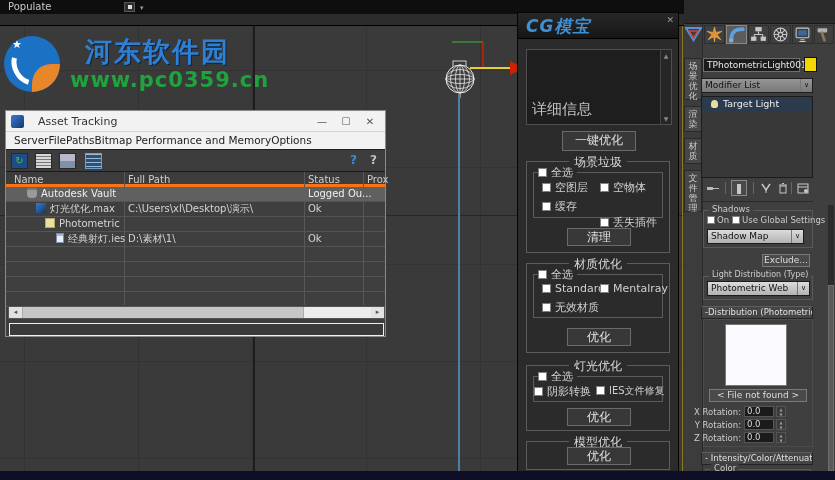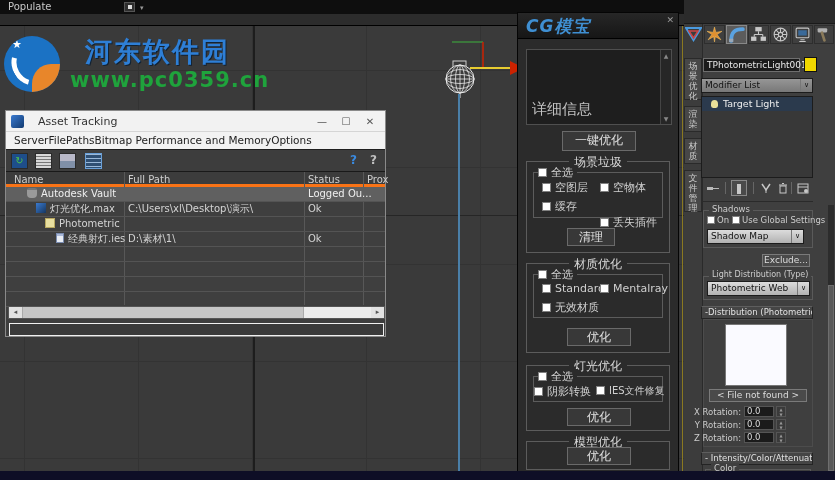--- a/index.html
+++ b/index.html
@@ -241,21 +241,21 @@
 
     <div class="grp" style="left:8px;top:148px;width:144px;height:92px;">
       <span class="grp-title">场景垃圾</span>
       <div class="sub" style="top:10px;height:46px;">
         <span class="sub-legend"><span class="cb"></span><span>全选</span></span>
         <span class="chk" style="left:8px;top:7px;"><span class="cb"></span><span>空图层</span></span>
         <span class="chk" style="left:66px;top:7px;"><span class="cb"></span><span>空物体</span></span>
         <span class="chk" style="left:8px;top:26px;"><span class="cb"></span><span>缓存</span></span>
         <span class="chk" style="left:66px;top:42px;"><span class="cb"></span><span>丢失插件</span></span>
       </div>
-      <div class="cgbtn" style="left:40px;top:66px;width:48px;height:18px;">清理</div>
+      <div class="cgbtn" style="left:40px;top:66px;width:64px;height:18px;">清理</div>
     </div>
 
     <div class="grp" style="left:8px;top:250px;width:144px;height:90px;">
       <span class="grp-title">材质优化</span>
       <div class="sub" style="top:10px;height:44px;">
         <span class="sub-legend"><span class="cb"></span><span>全选</span></span>
         <span class="chk" style="left:8px;top:7px;"><span class="cb"></span><span>Standard</span></span>
         <span class="chk" style="left:66px;top:7px;"><span class="cb"></span><span>Mentalray</span></span>
         <span class="chk" style="left:8px;top:25px;"><span class="cb"></span><span>无效材质</span></span>
       </div>

